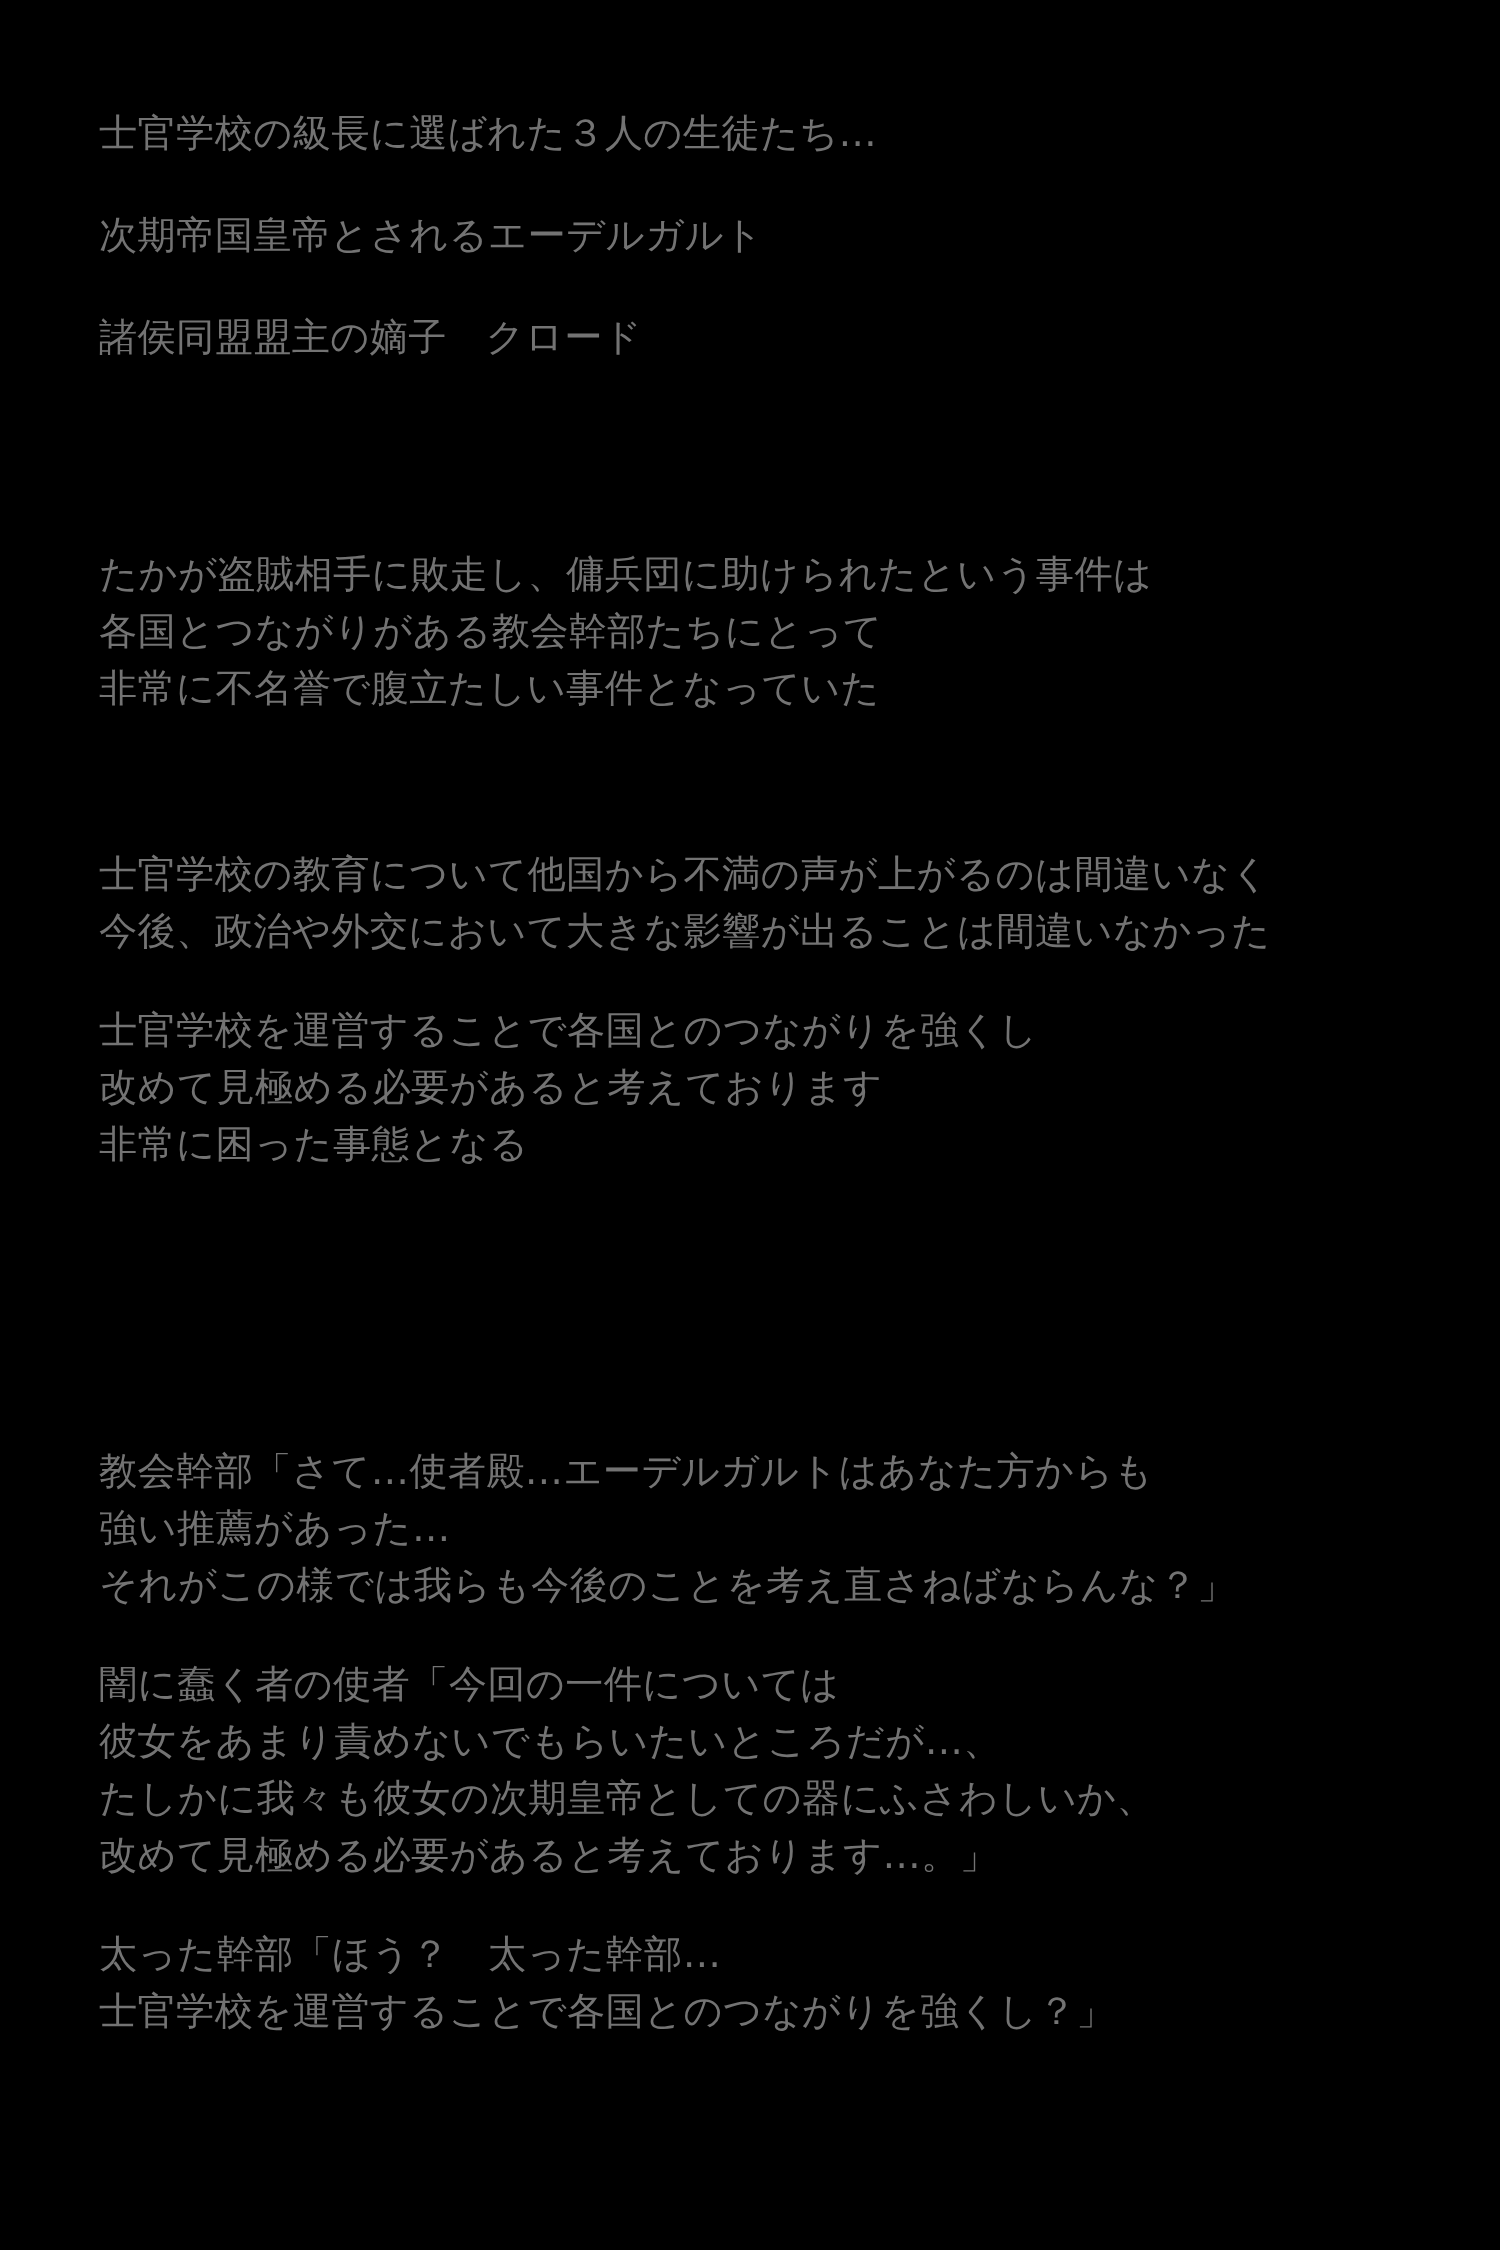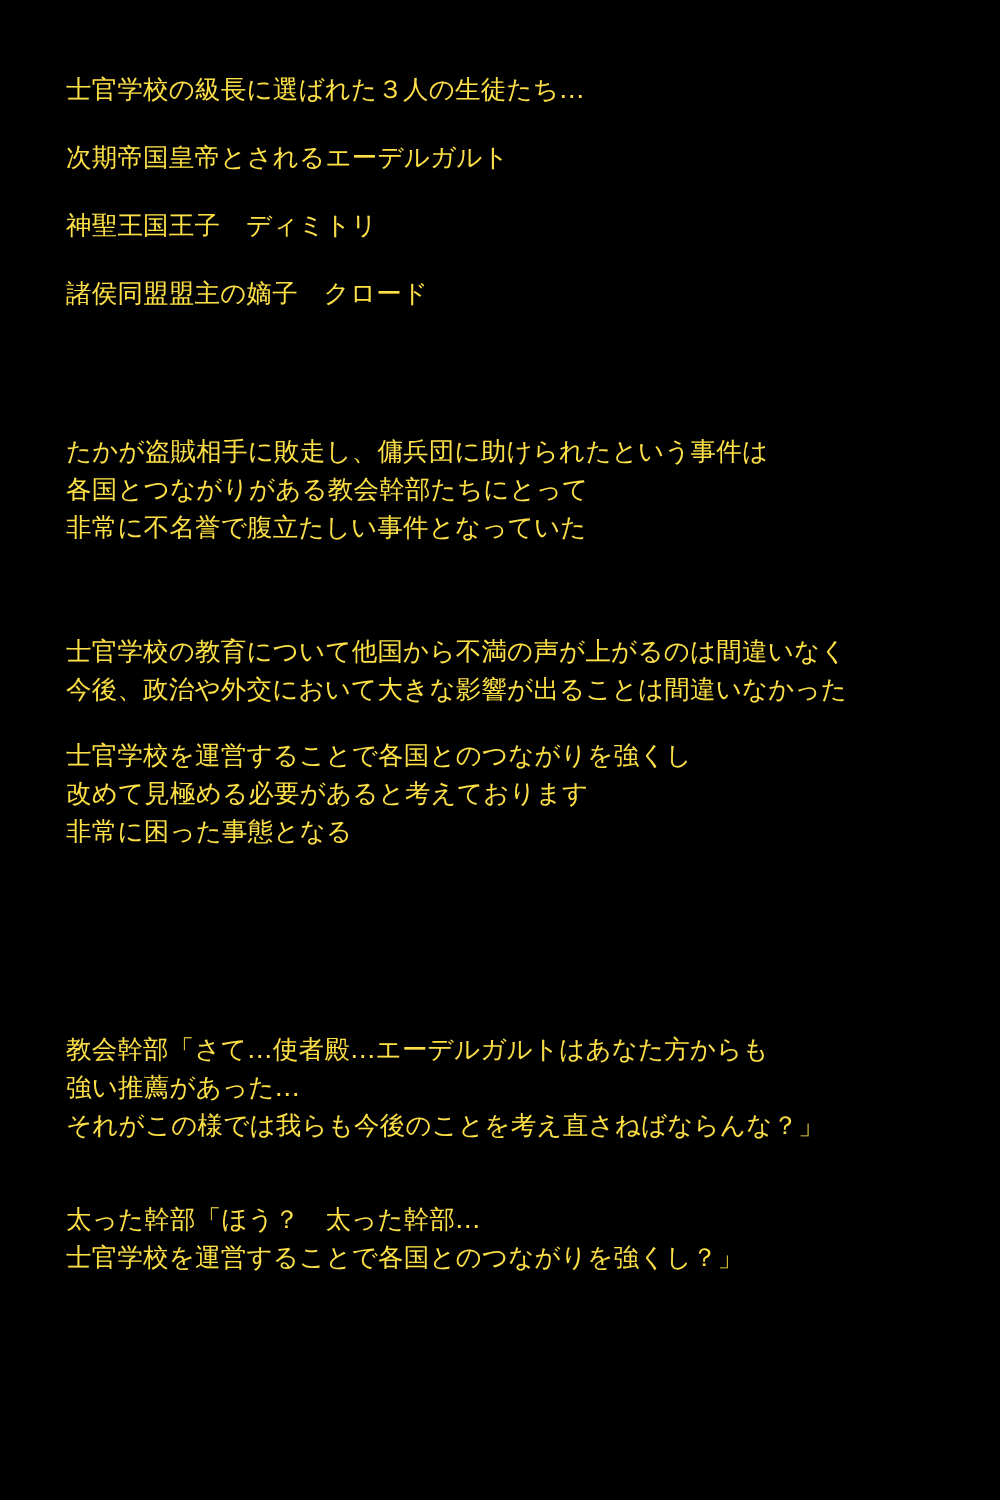--- a/index.html
+++ b/index.html
@@ -26,40 +26,39 @@
   .block {
     margin: 0;
   }
   .line {
     margin: 0;
     padding: 0;
     white-space: pre-wrap;
     font-size: 25.5px;
     line-height: 38px;
     letter-spacing: 0.2px;
-    color: #fde047;
+    color: #737373;
     font-weight: 400;
   }
   .gap-big { height: 86px; }
   .gap-mid { height: 60px; }
   .gap-small { height: 28px; }
   .gap-xl { height: 120px; }
   .intro .line { margin-bottom: 30px; }
   .intro .line:last-child { margin-bottom: 0; }
 </style>
 </head>
 <body>
 
 <div class="page">
   <div class="content">
 
     <div class="block intro">
       <p class="line">士官学校の級長に選ばれた３人の生徒たち…</p>
       <p class="line">次期帝国皇帝とされるエーデルガルト</p>
-      <p class="line">神聖王国王子　ディミトリ</p>
       <p class="line">諸侯同盟盟主の嫡子　クロード</p>
     </div>
 
     <div class="gap-xl"></div>
 
     <div class="block">
       <p class="line">たかが盗賊相手に敗走し、傭兵団に助けられたという事件は</p>
       <p class="line">各国とつながりがある教会幹部たちにとって</p>
       <p class="line">非常に不名誉で腹立たしい事件となっていた</p>
     </div>
@@ -83,20 +82,26 @@
     <div class="gap-mid"></div>
 
     <div class="block">
       <p class="line">教会幹部「さて…使者殿…エーデルガルトはあなた方からも</p>
       <p class="line">強い推薦があった…</p>
       <p class="line">それがこの様では我らも今後のことを考え直さねばならんな？」</p>
     </div>
 
     <div class="gap-small"></div>
 
+    <div class="block">
+      <p class="line">闇に蠢く者の使者「今回の一件については</p>
+      <p class="line">彼女をあまり責めないでもらいたいところだが…、</p>
+      <p class="line">たしかに我々も彼女の次期皇帝としての器にふさわしいか、</p>
+      <p class="line">改めて見極める必要があると考えております…。」</p>
+    </div>
 
     <div class="gap-small"></div>
 
     <div class="block">
       <p class="line">太った幹部「ほう？　太った幹部…</p>
       <p class="line">士官学校を運営することで各国とのつながりを強くし？」</p>
     </div>
 
   </div>
 </div>

